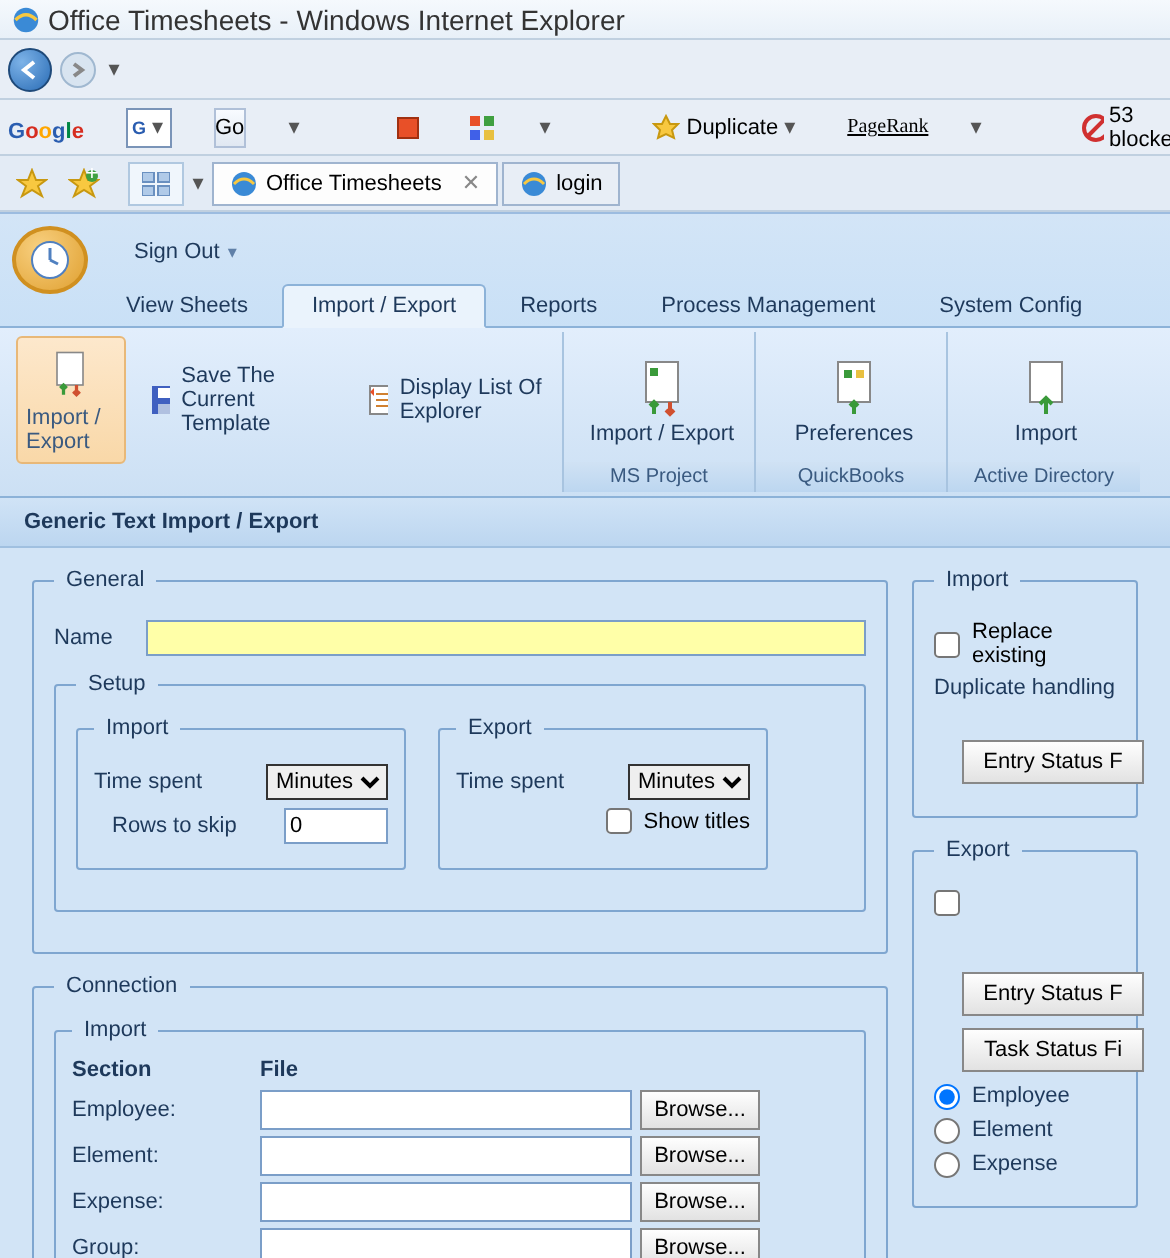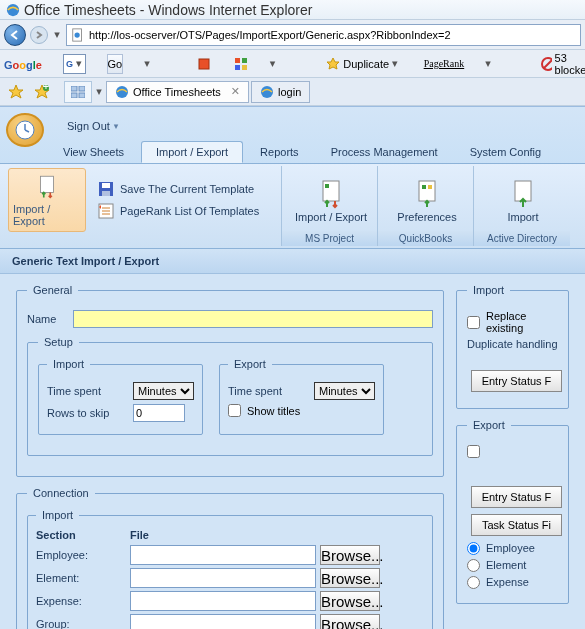--- a/index.html
+++ b/index.html
@@ -37,60 +37,60 @@
 .tabbar .tab { height: 22px; background: #fdfdfd; border: 1px solid #9fb4cf; display: flex; align-items: center; padding: 0 8px; gap: 4px; }
 .tabbar .tab-inactive { background: #e8eef6; }
 .tabbar .quickview { width: 28px; height: 22px; border: 1px solid #b0c8e0; background: #f0f6fc; display:flex;align-items:center;justify-content:center;}
 .tabbar .tab-close { color: #888; margin-left: 6px; }
 
 
 .ribbon-area { background: linear-gradient(#d3e5f7, #bad9f5); border-top: 1px solid #9cbce0; }
 .ribbon-top { height: 34px; display: flex; align-items: end; padding-left: 6px; }
 .orb { width: 38px; height: 34px; border-radius: 50%; background: radial-gradient(circle at 35% 30%, #f8d080, #e0a030); border: 2px solid #d09020; display: flex; align-items: center; justify-content: center; margin-bottom: -6px; position: relative; z-index: 2; }
 .signout { margin-left: 14px; margin-bottom: 6px; color: #1e395b; padding: 2px 8px; border: 1px solid transparent; display: flex; align-items: center; gap: 4px; }
-.ribbon-tabs { display: flex; gap: 2px; padding-left: 48px; height: 22px; align-items: flex-start; }
+.ribbon-tabs { display: flex; gap: 2px; padding-left: 48px; height: 22px; align-items: center; }
 .r-tab { padding: 4px 14px; color: #1e395b; border: 1px solid transparent; border-bottom: none; cursor: pointer; }
 .r-tab.active { background: #eaf3fc; border: 1px solid #8cb2d8; border-bottom: 1px solid #eaf3fc; border-radius: 3px 3px 0 0; margin-bottom: -1px; }
 
 
 .ribbon-body { background: linear-gradient(#e2eefc, #cce0f4); border-top: 1px solid #8cb2d8; border-bottom: 1px solid #8cb2d8; height: 86px; display: flex; padding: 2px; }
 .r-group { border-right: 1px solid #a8c4e0; padding: 2px 6px; display: flex; flex-direction: column; position: relative; }
 .r-group-label { position: absolute; bottom: 0; left: 0; right: 0; text-align: center; font-size: 10px; color: #3a5a80; background: linear-gradient(#d0e2f4, #bcd6f0); padding: 2px 0; }
 .r-big-btn { display: flex; flex-direction: column; align-items: center; justify-content: center; gap: 4px; width: 78px; height: 64px; background: linear-gradient(#fde8cc, #f9d8a8); border: 1px solid #e8b878; border-radius: 3px; padding: 4px; color: #3a5a80; }
 .r-big-btn-plain { display: flex; flex-direction: column; align-items: center; justify-content: center; gap: 2px; width: 86px; height: 64px; padding: 4px; color: #1e395b; }
 .r-inline-btn { display: flex; align-items: center; gap: 6px; padding: 2px 4px; color: #1e395b; }
 .r-icon-large { width: 32px; height: 32px; }
 
 
 .content-head { background: linear-gradient(#d0e3f6, #bcd6f0); padding: 6px 12px; color: #1e395b; font-weight: bold; border-bottom: 1px solid #a0c0e0; }
 .content-body { background: #d2e4f6; padding: 10px 16px; display: flex; gap: 12px; height: 362px; }
 .left-col { flex: 0 0 428px; }
 .right-col { flex: 1; min-width: 0; }
 
 fieldset { border: 1px solid #7fa6d0; padding: 10px 10px; margin-bottom: 10px; border-radius: 2px; }
 legend { color: #1e395b; padding: 0 6px; }
-.row { display: flex; align-items: center; gap: 8px; margin: 4px 0; }
+.row { display: flex; align-items: center; gap: 8px; margin: 4px 0; justify-content: flex-end; }
 .row label { color: #1e395b; width: 38px; }
 .txt { border: 1px solid #7b9ec8; padding: 2px; height: 18px; }
 .name-input { flex: 1; background: #ffffa8; }
 .setup-row { display: flex; gap: 16px; }
 fieldset.inner { border: 1px solid #7fa6d0; padding: 8px; }
 .inner .row label { width: 78px; }
 select { border: 1px solid #333; height: 18px; font-size: 11px; }
 .num-input { width: 52px; }
 .chk { display: flex; align-items: center; gap: 6px; }
 
 .section-head { display: flex; font-weight: bold; color: #1e395b; margin-bottom: 4px; }
 .section-head .c1 { width: 94px; }
 .file-row { display: flex; align-items: center; margin: 3px 0; gap: 0; }
 .file-row .lbl { width: 94px; color: #1e395b; }
 .file-row .finput { width: 186px; height: 20px; border: 1px solid #7b9ec8; background: #fff; }
-.file-row .browse { width: 60px; height: 20px; margin-left: 4px; background: linear-gradient(#fefefe,#e2e2e2); border: 1px solid #888; font-size: 15px; }
-
-.wide-btn { width: 100%; height: 22px; background: linear-gradient(#fefefe,#e2e2e2); border: 1px solid #888; margin: 6px 4px; font-size: 11px; text-align: right; display:flex;align-items:center;justify-content:center; }
+.file-row .browse { width: 60px; height: 20px; margin-left: 4px; background: linear-gradient(#fefefe,#e2e2e2); border: 1px solid #888; font-size: 11px; }
+
+.wide-btn { width: 100%; height: 22px; background: linear-gradient(#fefefe,#e2e2e2); border: 1px solid #888; margin: 6px 14px; font-size: 11px; text-align: right; display:flex;align-items:center;justify-content:center; }
 .radio-row { display: flex; align-items: flex-start; gap: 6px; margin: 4px 0; color: #1e395b; }
 .sub-lbl { color: #1e395b; margin: 4px 0; }
 
 svg { display: block; }
 </style>
 </head>
 <body>
 
 <div class="titlebar">
   <svg class="ie-icon" viewBox="0 0 16 16">
@@ -105,27 +105,20 @@
     <svg width="12" height="12">
         <path d="M8 2 L3 6 L8 10" stroke="#fff" stroke-width="2" fill="none"></path>
       </svg>
   </div>
   <div class="nav-btn nav-fwd">
     <svg width="10" height="10">
         <path d="M3 2 L7 5 L3 8" stroke="#888" stroke-width="2" fill="none"></path>
       </svg>
   </div>
   <div class="tb-dd">▾</div>
-  <div class="url-bar">
-    <svg class="page-icon" viewBox="0 0 16 16">
-        <rect x="2" y="1" width="10" height="14" fill="#fff" stroke="#888"></rect>
-        <circle cx="7" cy="8" r="3" fill="#3a8ad6"></circle>
-      </svg>
-    <input type="text" value="http://los-ocserver/OTS/Pages/ImportExport/Generic.aspx?RibbonIndex=2" style="">
-  </div>
 </div>
 
 <div class="googbar">
   <span class="goog-logo"><span style="color:#2a5db0">G</span><span style="color:#d62d20">o</span><span style="color:#ffa700">o</span><span style="color:#2a5db0">g</span><span style="color:#008744">l</span><span style="color:#d62d20">e</span></span>
   <div class="goog-search">
     <span style="font-size:9px;color:#2a5db0;font-weight:bold">G</span>
     <div style="flex:1"></div>
     <span style="color:#555;padding:0 3px">▾</span>
   </div>
   <div class="goog-go">
@@ -232,38 +225,38 @@
     <div class="r-group" style="width:280px">
       <div style="display:flex;gap:8px">
         <div class="r-big-btn">
           <svg class="r-icon-large" viewBox="0 0 32 32">
               <rect x="8" y="4" width="16" height="20" fill="#fff" stroke="#888"></rect>
               <path d="M12 30 L12 24 M10 26 L12 24 L14 26" stroke="#3a9a3a" stroke-width="2" fill="none"></path>
               <path d="M20 24 L20 30 M18 28 L20 30 L22 28" stroke="#d05030" stroke-width="2" fill="none"></path>
             </svg>
           <span>Import / Export</span>
         </div>
-        <div style="display:flex;flex-direction:column;gap:2px;justify-content:center">
+        <div style="display:flex;flex-direction:row;gap:2px;justify-content:center">
           <div class="r-inline-btn">
             <svg width="16" height="16">
                 <rect x="1" y="1" width="14" height="14" fill="#4060c0"></rect>
                 <rect x="4" y="2" width="8" height="5" fill="#fff"></rect>
                 <rect x="4" y="10" width="8" height="5" fill="#b0c0e0"></rect>
               </svg>
             <span>Save The Current Template</span>
           </div>
           <div class="r-inline-btn">
             <svg width="16" height="16">
                 <rect x="1" y="1" width="14" height="14" fill="#fff" stroke="#888"></rect>
                 <line x1="4" y1="5" x2="12" y2="5" stroke="#d08030"></line>
                 <line x1="4" y1="8" x2="12" y2="8" stroke="#d08030"></line>
                 <line x1="4" y1="11" x2="12" y2="11" stroke="#d08030"></line>
                 <path d="M3 2 L1 4 L3 6" fill="#e85028"></path>
               </svg>
-            <span>PageRank List Of Templates</span>
+            <span>Display List Of Explorer</span>
           </div>
         </div>
       </div>
     </div>
     <div class="r-group" style="width:96px">
       <div class="r-big-btn-plain">
         <svg class="r-icon-large" viewBox="0 0 32 32">
             <rect x="8" y="4" width="16" height="20" fill="#fff" stroke="#888"></rect>
             <rect x="10" y="7" width="4" height="4" fill="#3a9a3a"></rect>
             <path d="M12 30 L12 24 M10 26 L12 24 L14 26" stroke="#3a9a3a" stroke-width="2" fill="none"></path>

